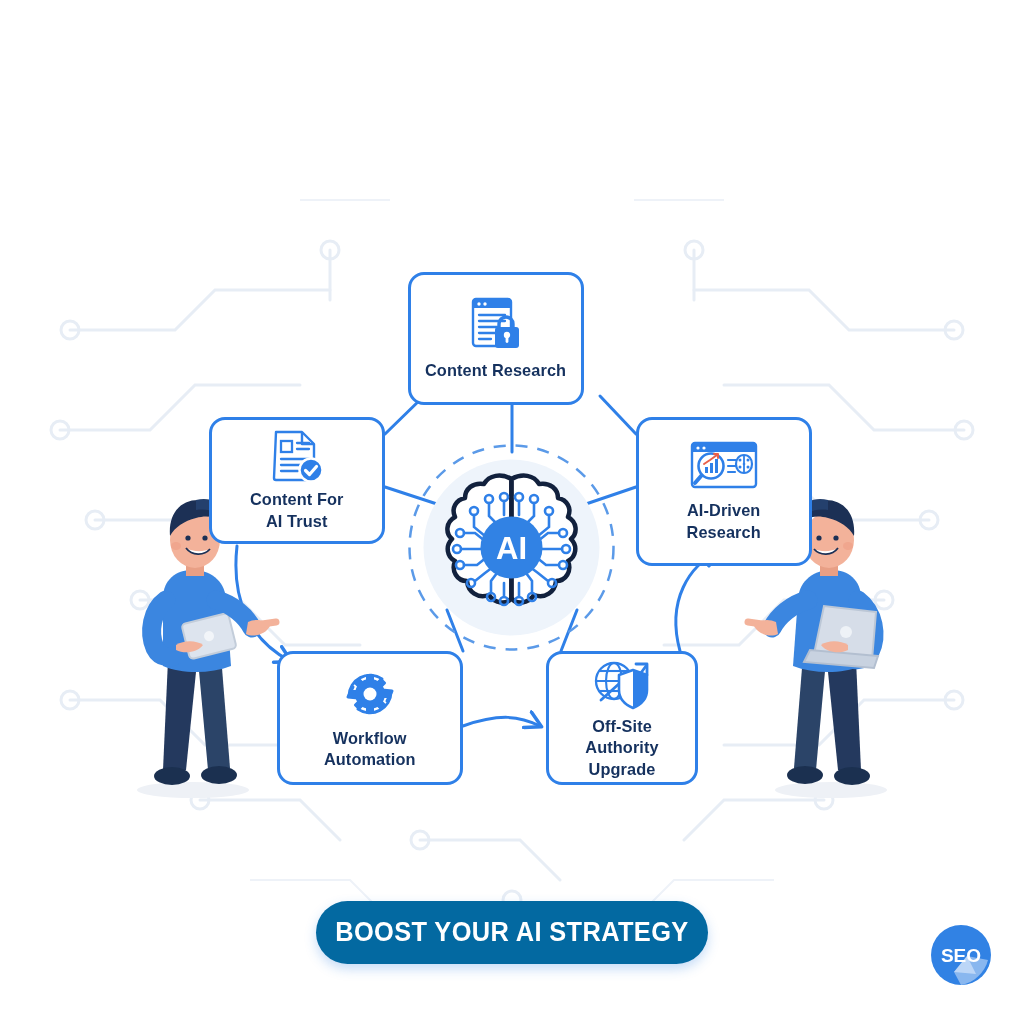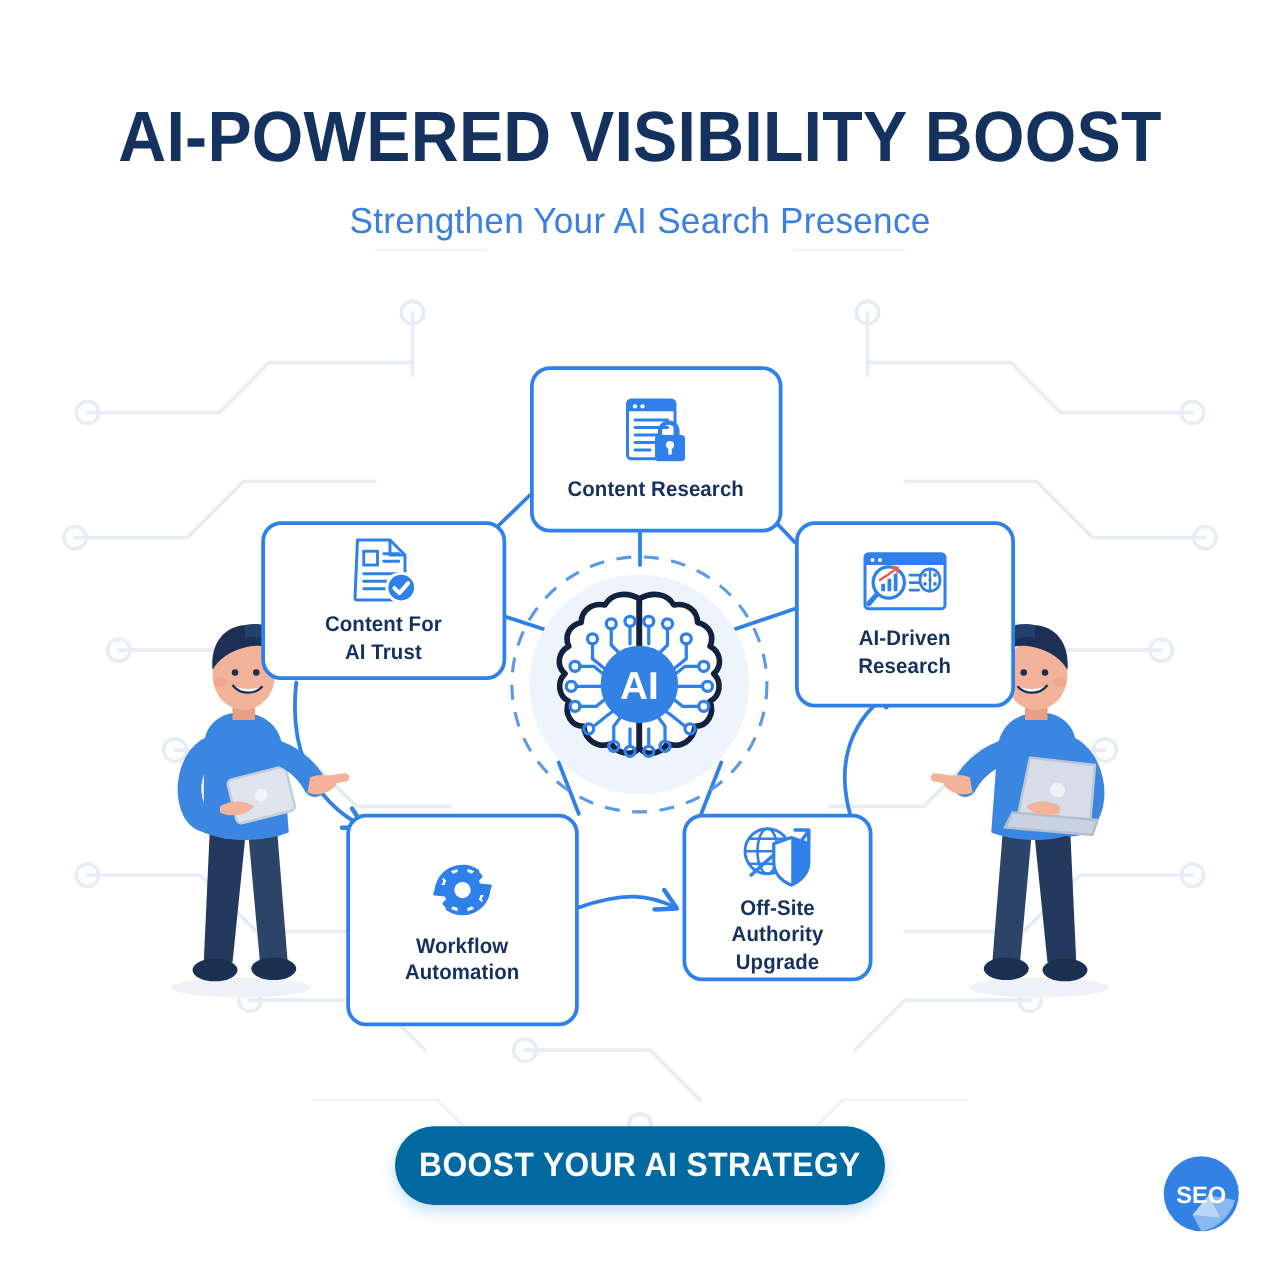--- a/index.html
+++ b/index.html
@@ -51,24 +51,24 @@
     color:#15315e;
     font-weight:700;
     font-size:17px;
     line-height:1.25;
     font-family:"Liberation Sans Narrow","Liberation Sans",sans-serif;
     letter-spacing:0.1px;
     white-space:pre-line;
     transform:scaleX(0.96);
   }
 
-  #node-content-research{left:424px;top:272px;width:202px;height:133px;margin-top:21px;}
-  #node-content-trust  {left:209px;top:417px;width:196px;height:127px;}
+  #node-content-research{left:408px;top:272px;width:176px;height:133px;}
+  #node-content-trust  {left:209px;top:417px;width:176px;height:127px;}
   #node-ai-driven      {left:636px;top:417px;width:176px;height:149px;}
-  #node-workflow       {left:277px;top:651px;width:186px;height:170px;}
+  #node-workflow       {left:277px;top:651px;width:186px;height:134px;}
   #node-offsite        {left:546px;top:651px;width:152px;height:134px;}
 
   
   #center-hub{position:absolute;left:405px;top:441px;width:213px;height:213px;z-index:5;}
 
   
   .cta{
     position:absolute;left:316px;top:901px;width:392px;height:63px;
     background:#0369a1;border-radius:32px;border:none;
     display:flex;align-items:center;justify-content:center;
@@ -153,24 +153,20 @@
       <path d="M561 651 L577 610"></path>
     </g>
 
     <path d="M237 546 C231 600 250 640 290 661" stroke="#2f80e8" stroke-width="3" fill="none" stroke-linecap="round" marker-end="url(#arrow-blue)"></path>
 
     <path d="M463 726 C500 713 520 716 540 726" stroke="#2f80e8" stroke-width="3" fill="none" stroke-linecap="round" marker-end="url(#arrow-blue)"></path>
 
     <path d="M680 651 C666 600 690 565 718 552" stroke="#2f80e8" stroke-width="3" fill="none" stroke-linecap="round" marker-end="url(#arrow-blue)"></path>
   </svg>
 
-  <div class="header">
-    <div class="title">AI-POWERED VISIBILITY BOOST</div>
-    <div class="subtitle">Strengthen Your AI Search Presence</div>
-  </div>
 
   <svg id="center-hub" viewBox="0 0 213 213">
     <circle cx="106.5" cy="106.5" r="102" fill="none" stroke="#5b9ae8" stroke-width="2.5" stroke-dasharray="12 10"></circle>
     <circle cx="106.5" cy="106.5" r="88" fill="#eef4fb"></circle>
 
     <g>
       <path d="M106.5 38
                C 96 32, 84 34, 79 43
                C 68 41, 60 48, 60 57
                C 51 59, 46 67, 50 76

